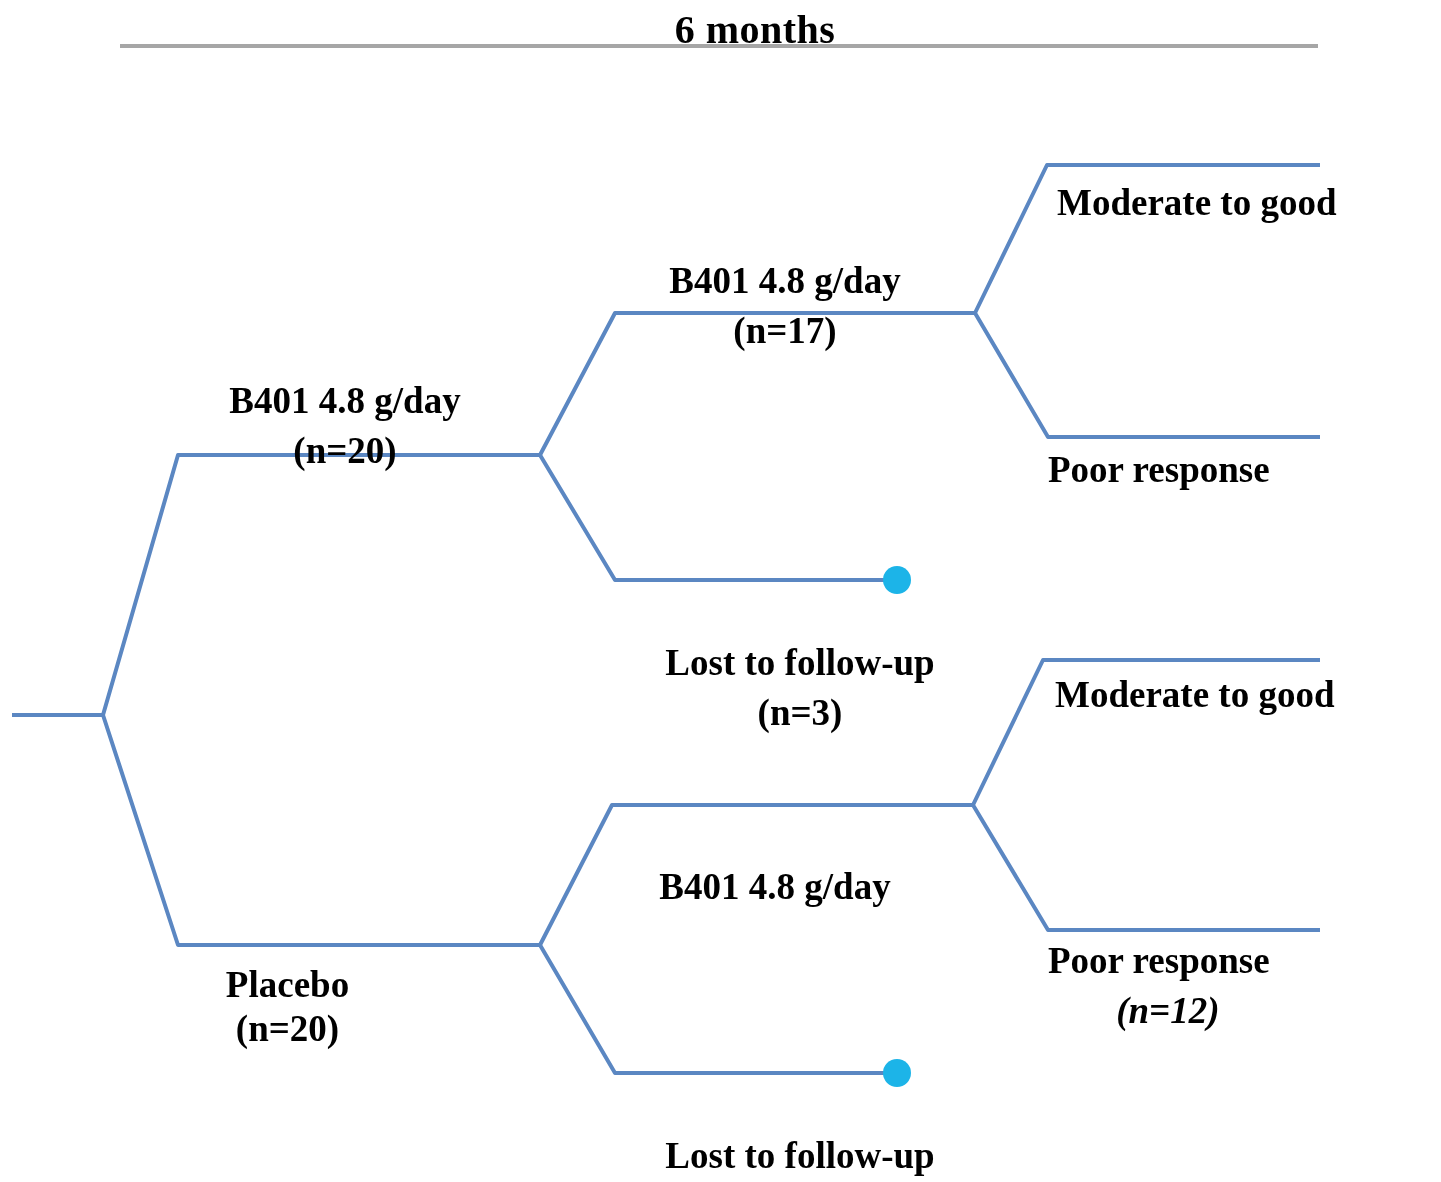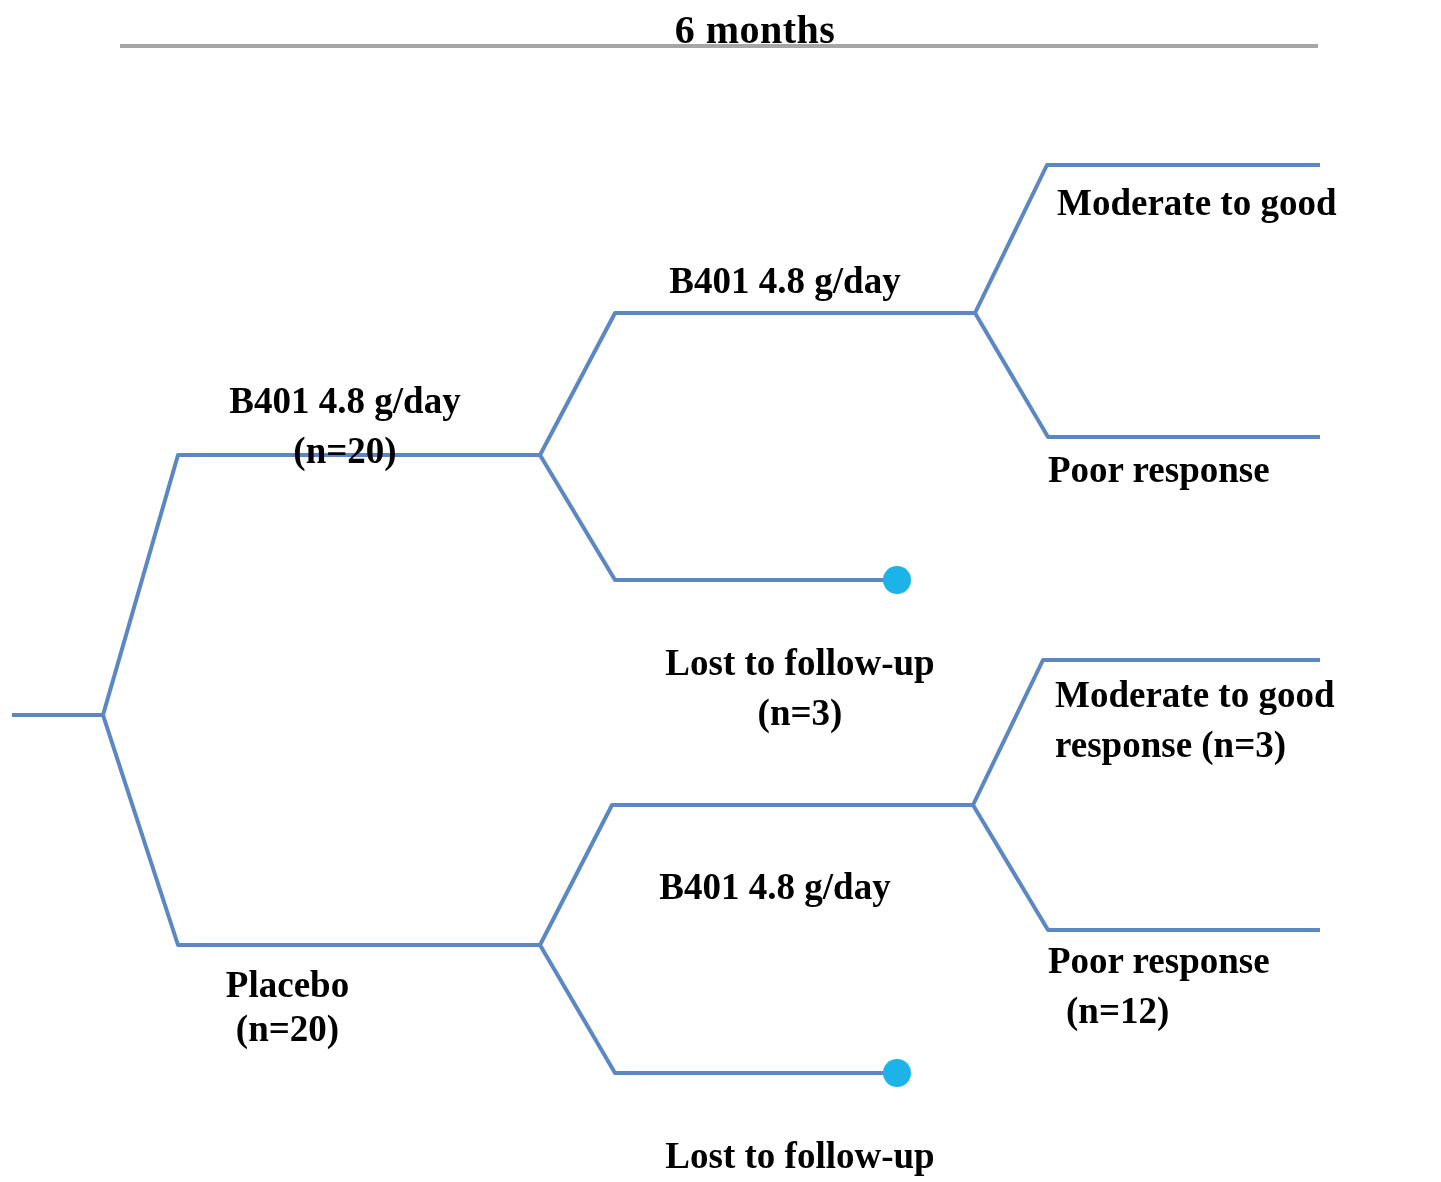--- a/index.html
+++ b/index.html
@@ -26,21 +26,21 @@
   svg.tree { position: absolute; left: 0; top: 0; }
   .edge { fill: none; stroke-width: 4; stroke-linejoin: round; stroke-linecap: butt; }
   .label {
     position: absolute;
     font-size: 37px;
     font-weight: bold;
     line-height: 50px;
     white-space: nowrap;
   }
   .center { text-align: center; margin-top: 46px; }
-  .left { text-align: left; }
+  .left { text-align: center; }
   .label span { display: block; }
 </style>
 </head>
 <body>
 
 <div class="stage">
 
   <div class="title">6 months</div>
 
   <svg class="tree" width="1441" height="1182" viewBox="0 0 1441 1182">
@@ -73,20 +73,21 @@
     <circle cx="897" cy="1073" r="14" fill="#1cb4e8"></circle>
   </svg>
 
   <div class="label center" style="left:180px; top:330px; width:330px;">
     <span>B401 4.8 g/day</span>
     <span>(n=20)</span>
   </div>
 
   <div class="label center" style="left:620px; top:210px; width:330px;">
     <span>B401 4.8 g/day</span>
+    <span>(n=17)</span>
   </div>
 
   <div class="label left" style="left:1057px; top:178px;">
     <span>Moderate to good</span>
   </div>
 
   <div class="label left" style="left:1048px; top:445px;">
     <span>Poor response</span>
   </div>
 
@@ -99,26 +100,25 @@
     <span>Placebo</span>
     <span>(n=20)</span>
   </div>
 
   <div class="label center" style="left:620px; top:816px; width:310px;">
     <span>B401 4.8 g/day</span>
   </div>
 
   <div class="label left" style="left:1055px; top:670px;">
     <span>Moderate to good</span>
-    <span>response (n=3)</span>
   </div>
 
   <div class="label left" style="left:1048px; top:936px;">
     <span>Poor response</span>
-    <span style="padding-left:18px;">(n=12)</span>
+    <span style="padding-left:18px;font-style:italic;">(n=12)</span>
   </div>
 
   <div class="label center" style="left:630px; top:1085px; width:340px;">
     <span>Lost to follow-up</span>
     <span>(n=5)</span>
   </div>
 
 </div>
 
 </body></html>

